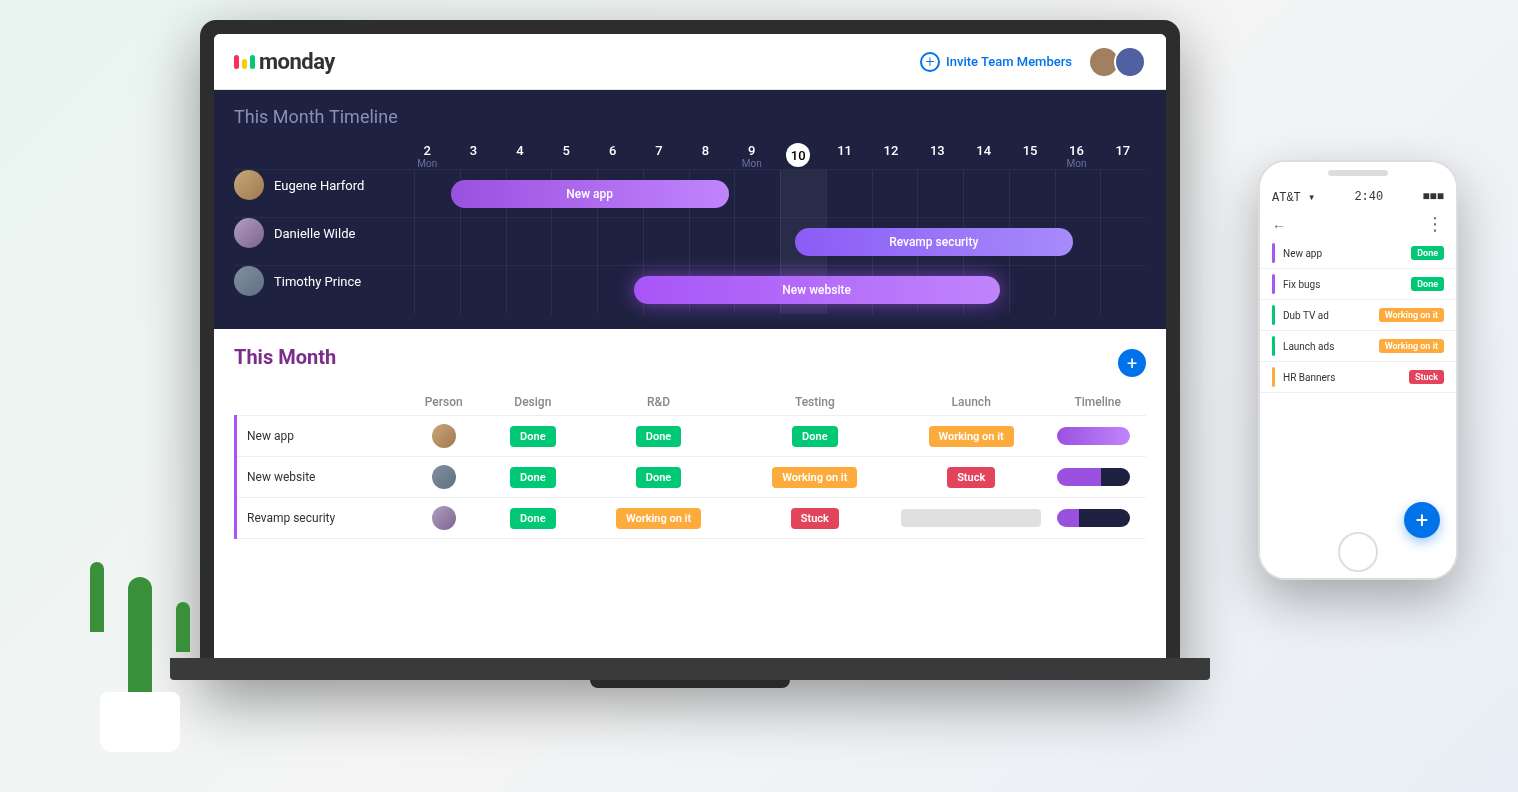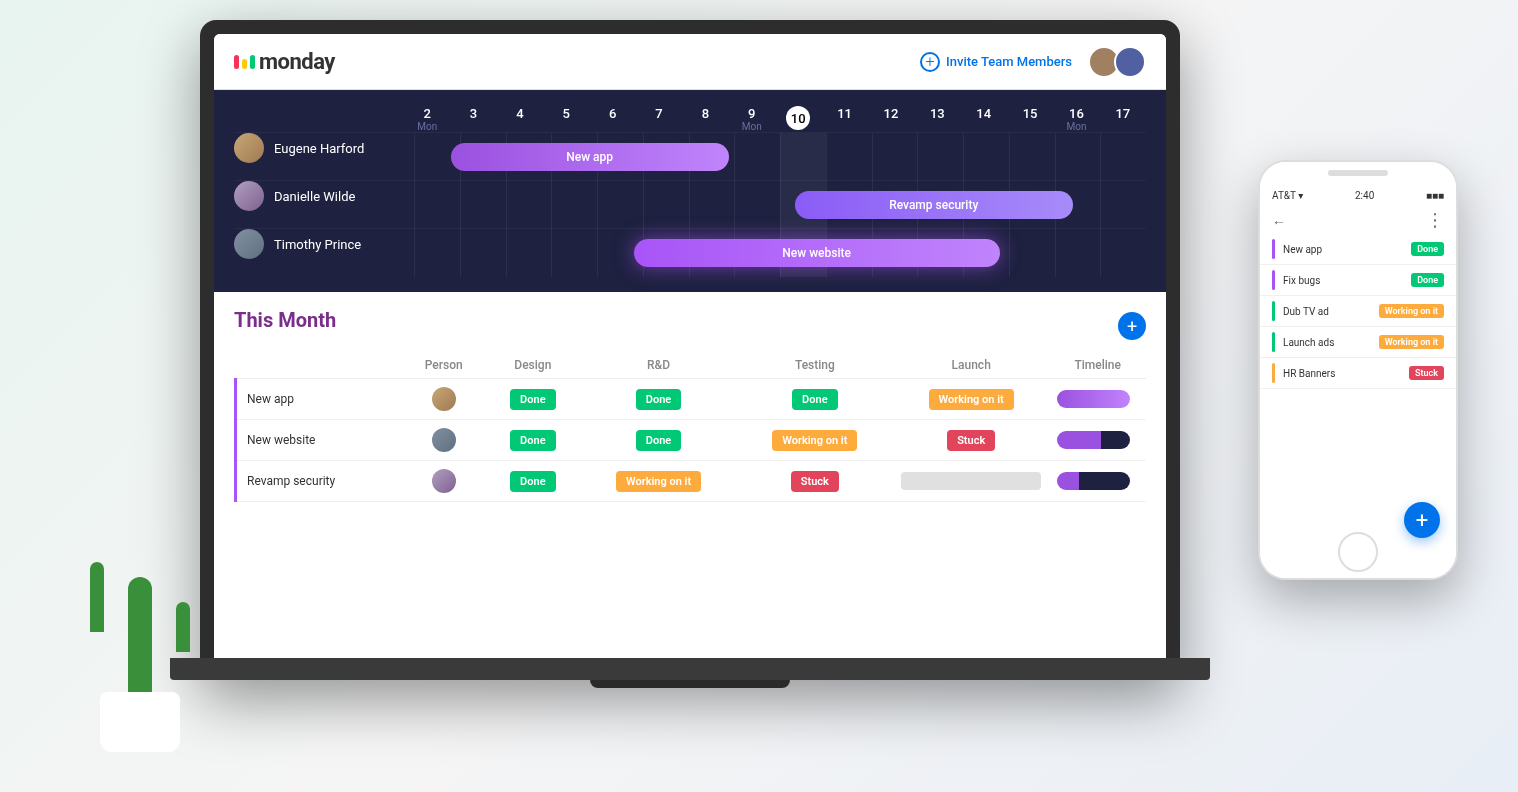--- a/index.html
+++ b/index.html
@@ -411,22 +411,23 @@
       width: 100%;
       height: 100%;
       background: #fff;
       padding-top: 24px;
     }
 
     .phone-status-bar {
       display: flex;
       justify-content: space-between;
       padding: 4px 12px;
-      font-size: 10px;
+      font-size: 12px;
       color: #333;
+      font-family: Liberation Mono, monospace;
     }
 
     .phone-nav {
       display: flex;
       align-items: center;
       justify-content: space-between;
       padding: 4px 12px;
     }
 
     .phone-title {
@@ -566,20 +567,24 @@
               <span>Invite Team Members</span>
             </div>
             <div class="avatar-group">
               <div class="avatar-circle"></div>
               <div class="avatar-circle" style="background:#5060a0;"></div>
             </div>
           </div>
         </div>
 
         <div class="timeline-section">
+          <div class="section-title">
+            <span>This Month</span>
+            <span>Timeline</span>
+          </div>
 
           <div style="display:flex; margin-left:170px;">
             <div class="timeline-day">
               <div class="timeline-day-num">2</div>
               <div class="timeline-day-label">Mon</div>
             </div>
             <div class="timeline-day">
                 <div class="timeline-day-num">3</div>
               </div>
             <div class="timeline-day">

